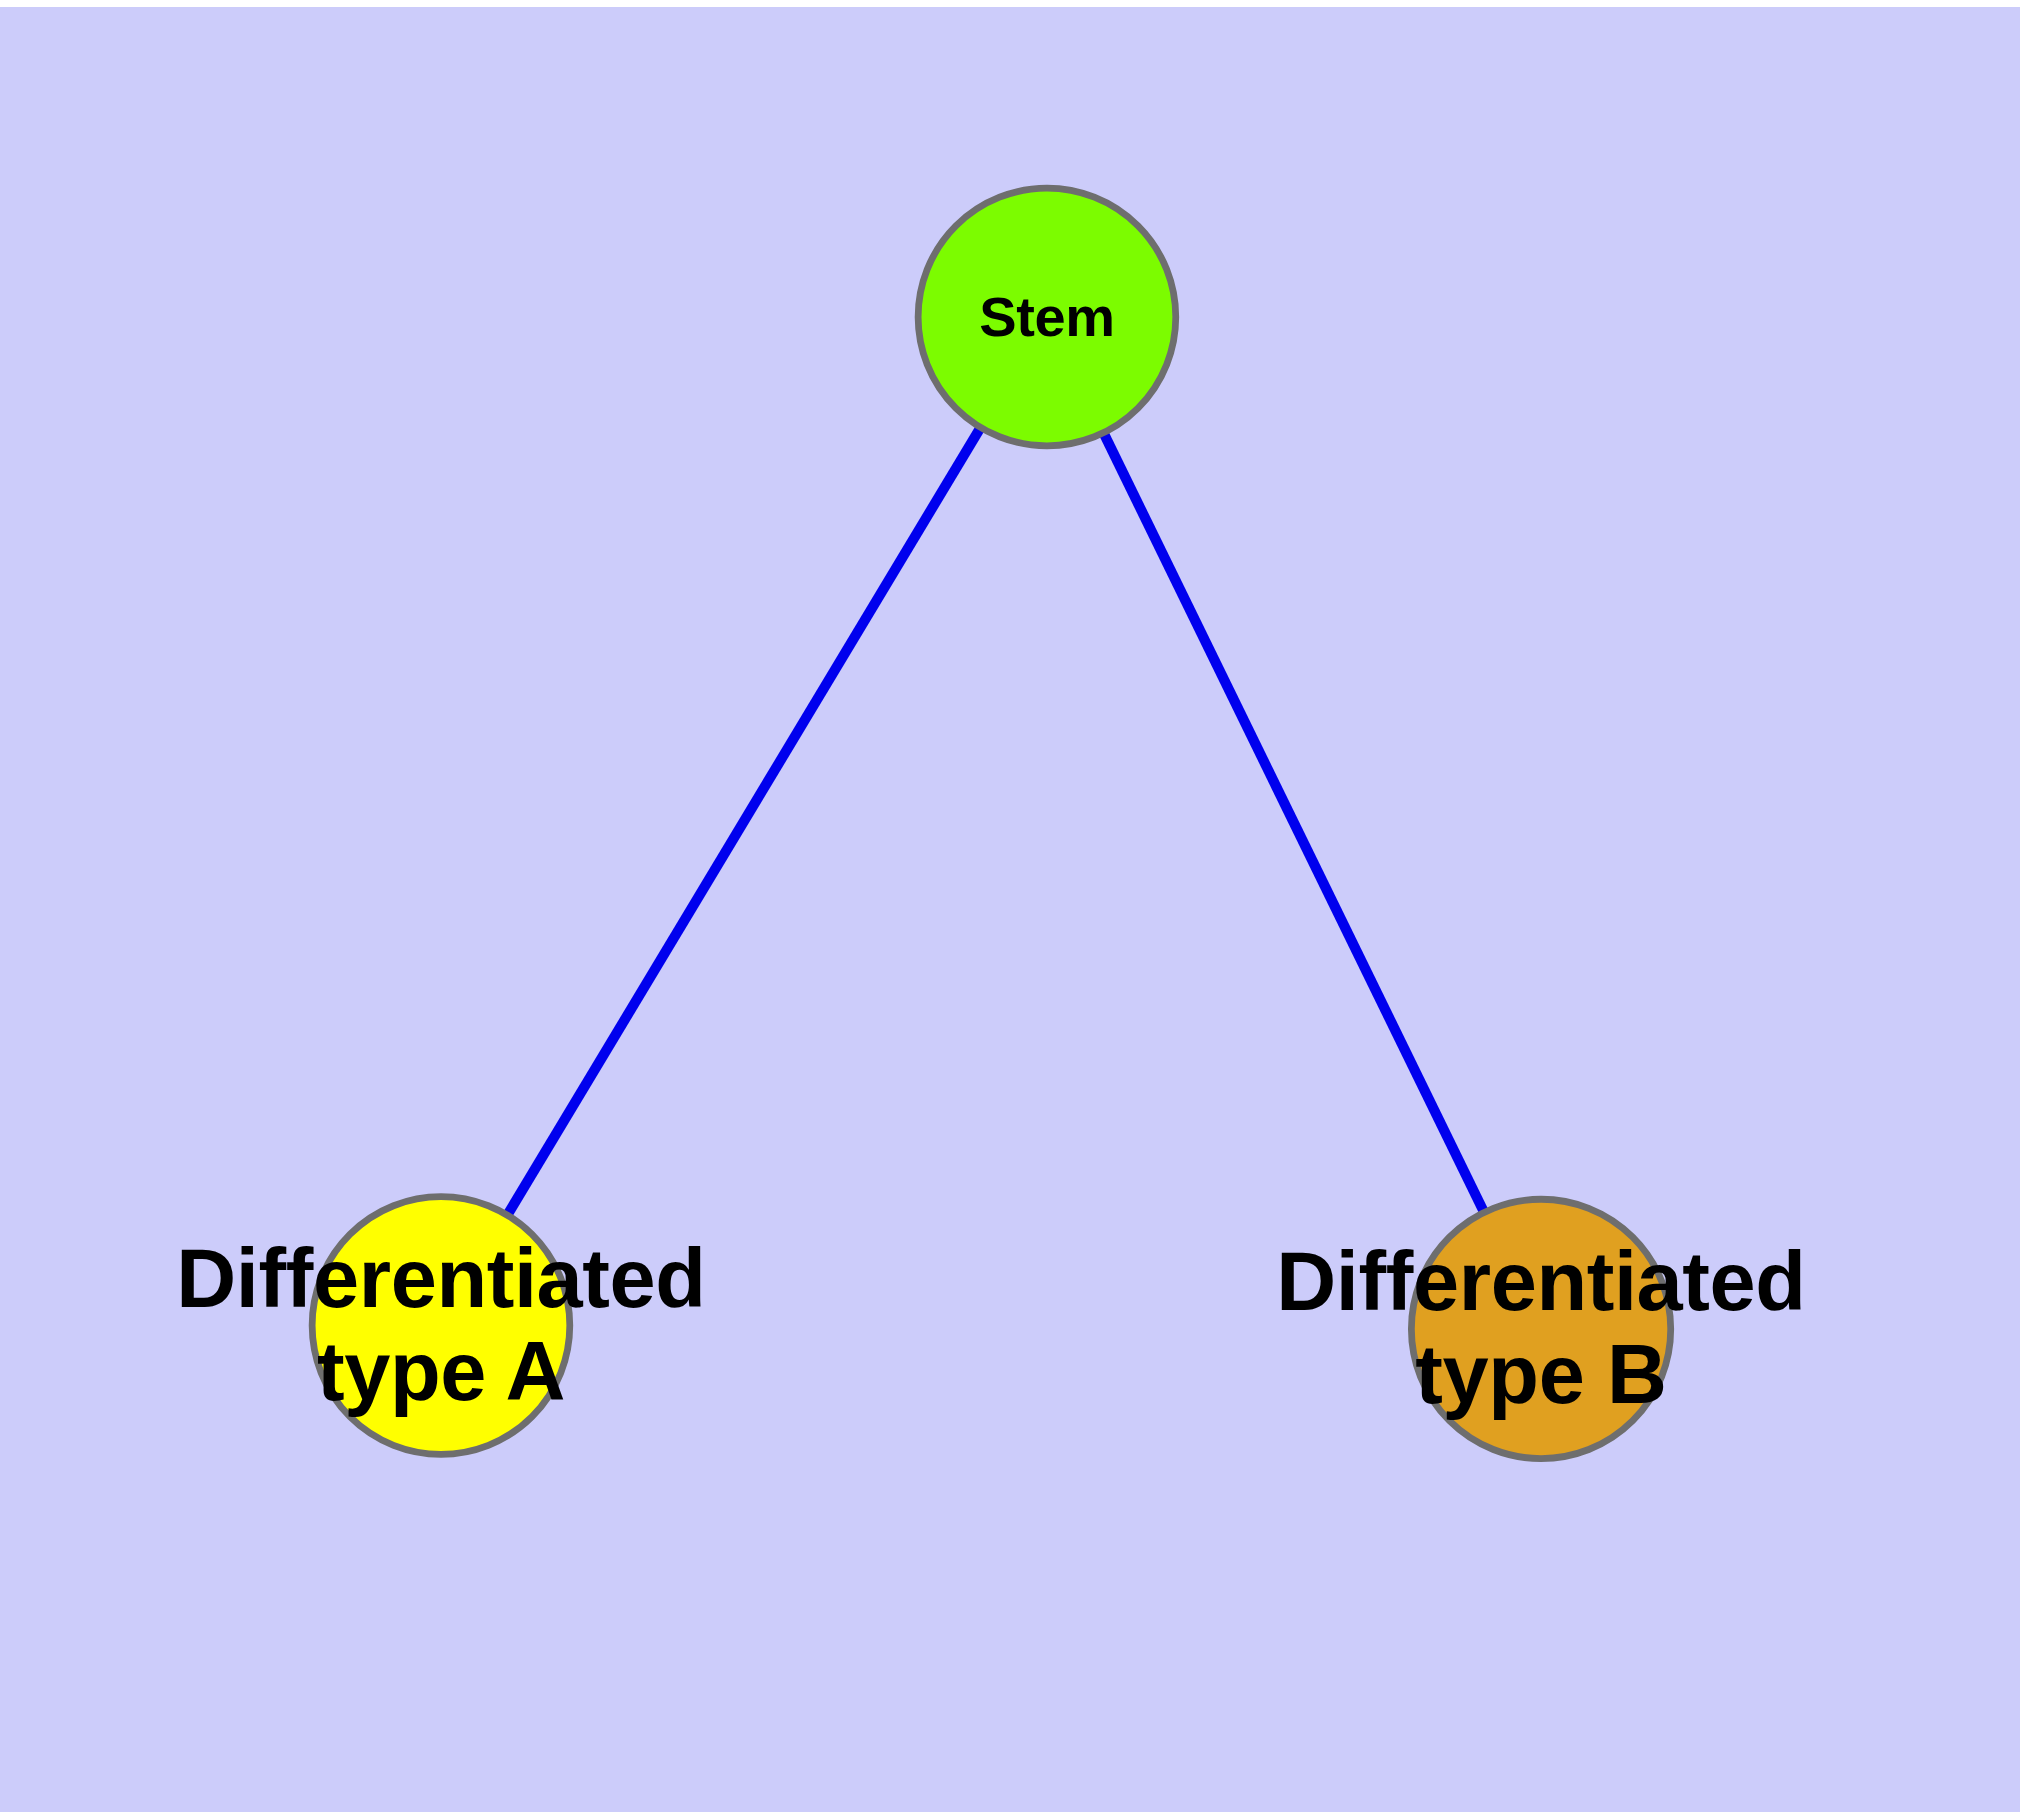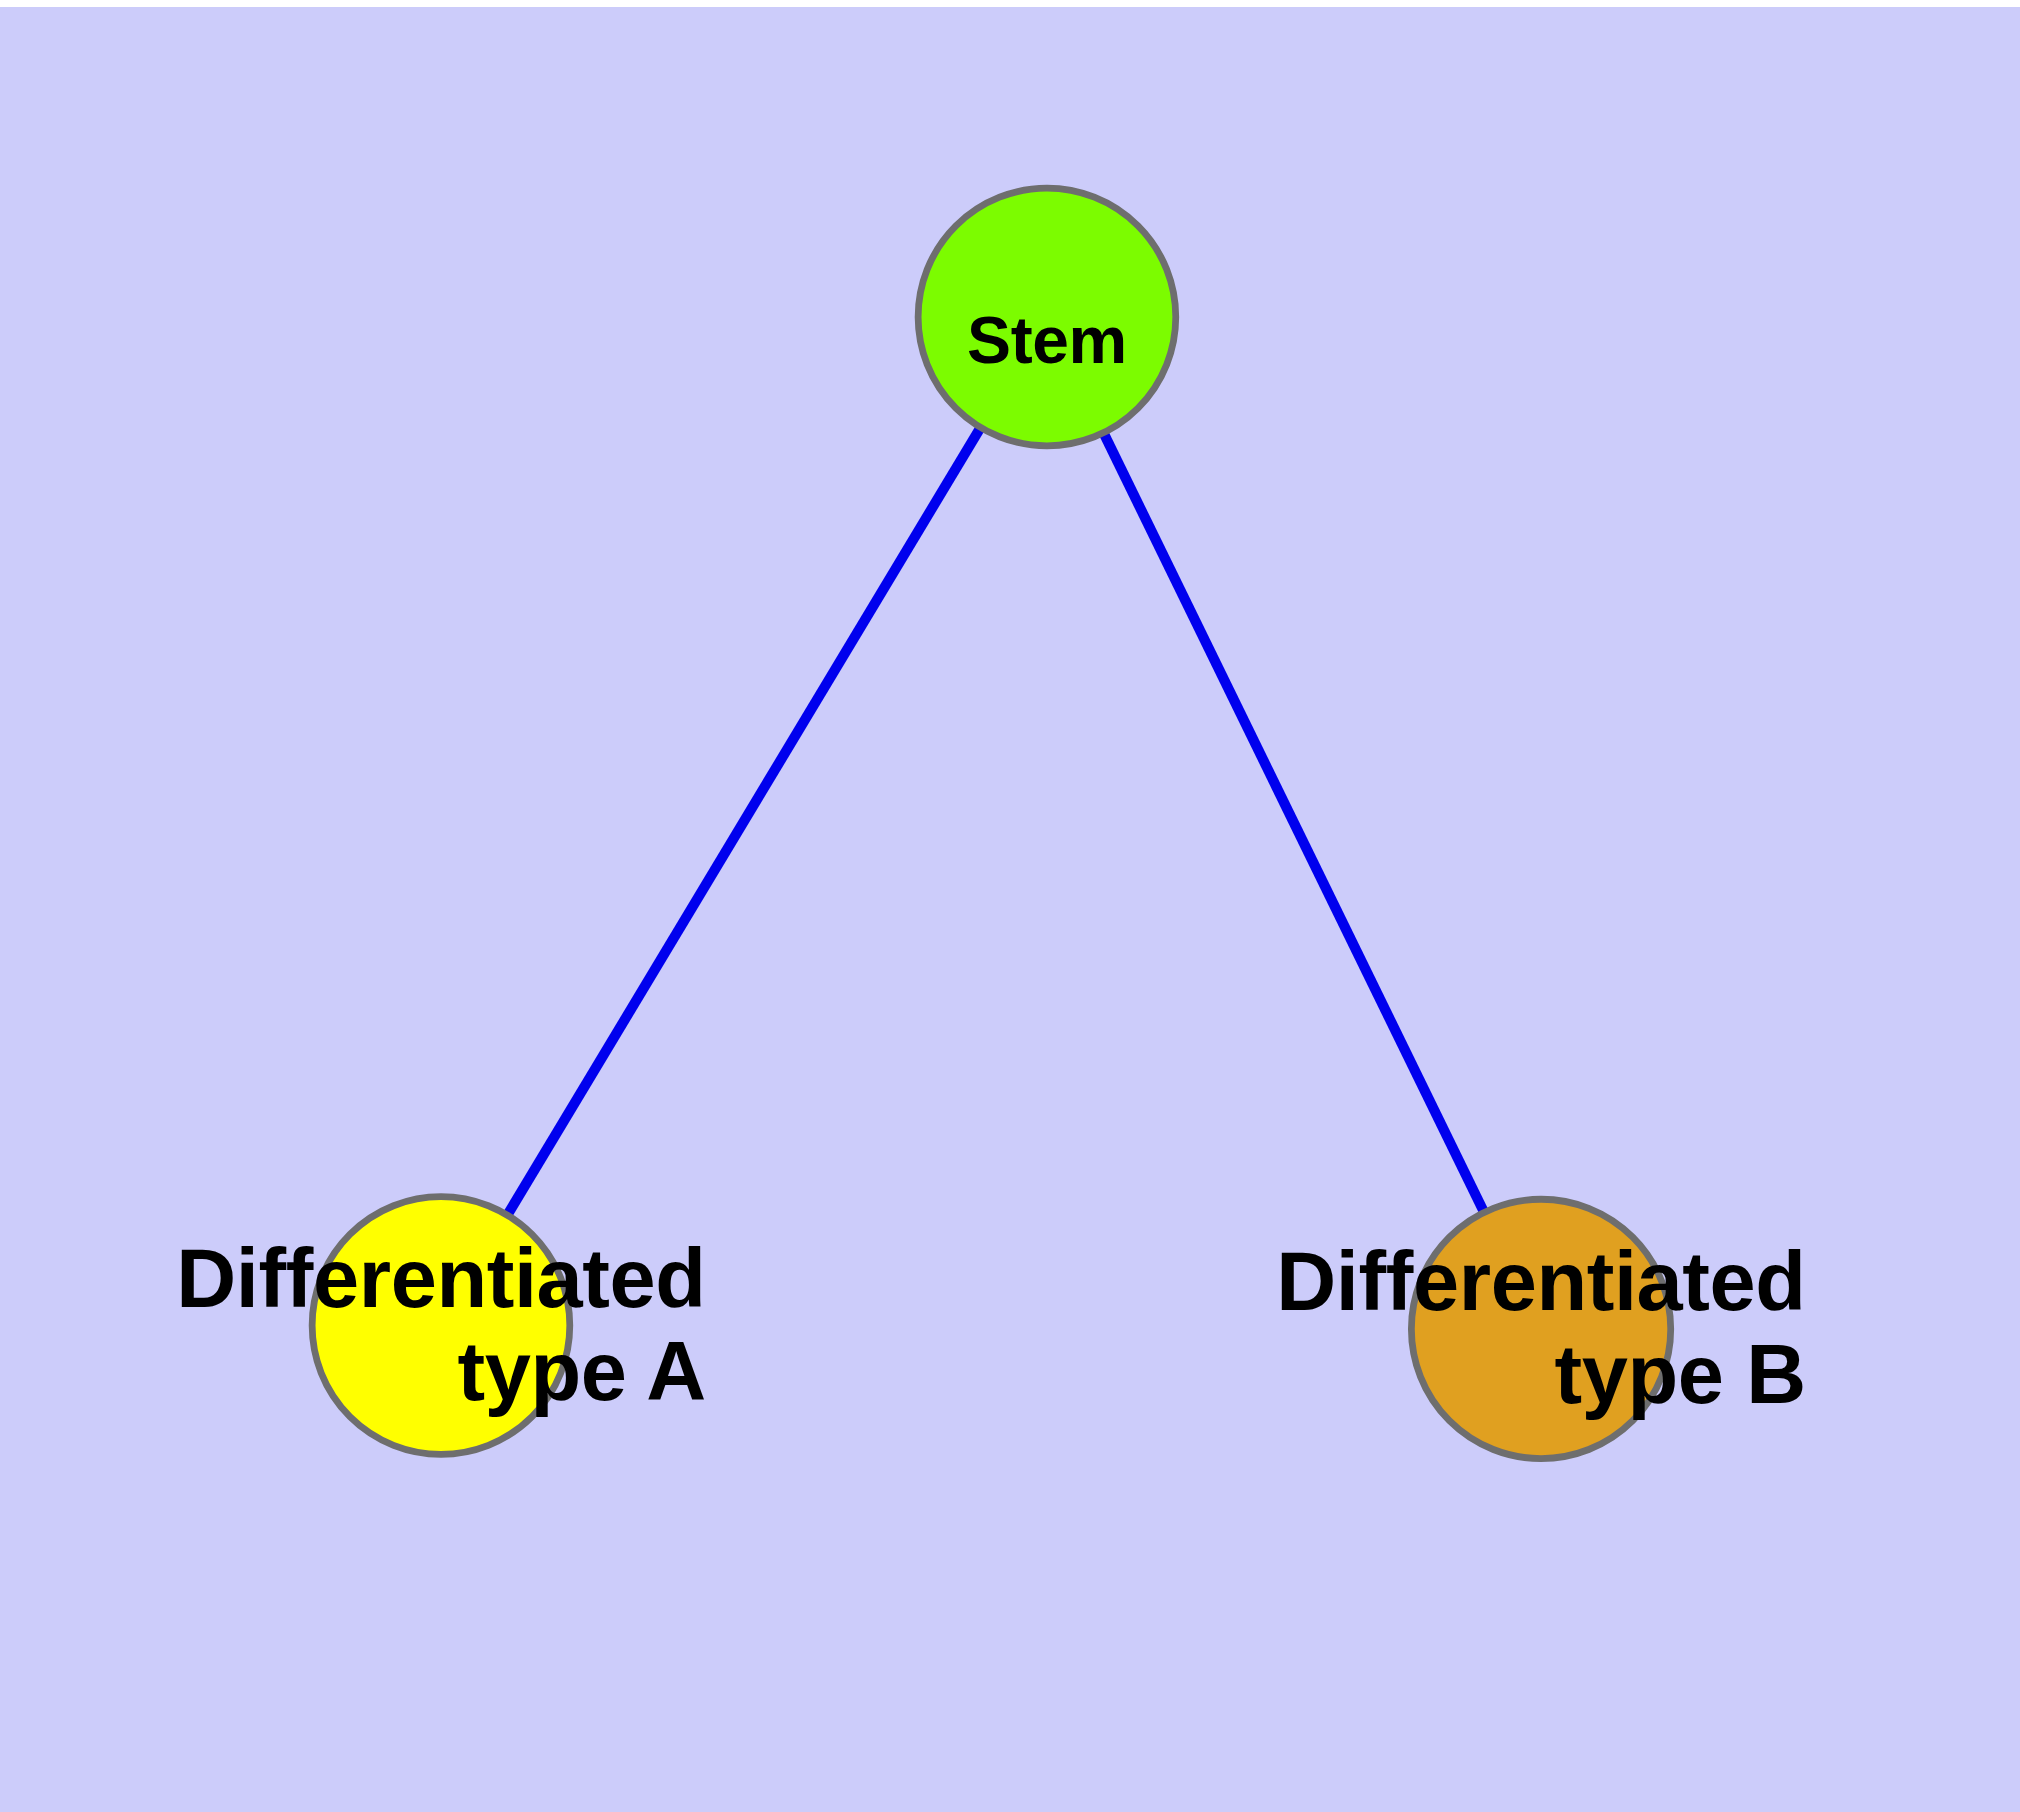--- a/index.html
+++ b/index.html
@@ -40,21 +40,20 @@
     white-space: pre;
     transform: translate(-50%, -50%);
     pointer-events: none;
     letter-spacing: -0.4px;
   }
   .node-label.stem {
     font-size: 78px;
   }
   .node-label.leaf {
     font-size: 83px;
-    text-align: right;
   }
 </style>
 </head>
 <body>
 
 <div id="canvas">
 
   <div id="plot-background"></div>
 
   <svg id="graph-svg" viewBox="0 0 2384 2138">
@@ -62,21 +61,21 @@
         <line x1="1155.6861036852576" y1="506.0049463140466" x2="599.3138963147422" y2="1431.9950536859535" stroke="#0000ee" stroke-width="12" stroke-linecap="butt"></line>
         <line x1="1302.5697543110352" y1="512.3847112304908" x2="1749.9914810505813" y2="1428.716686748532" stroke="#0000ee" stroke-width="12" stroke-linecap="butt"></line>
       </g>
     <g id="node-layer">
         <circle cx="1235" cy="374" r="152" fill="#7cfc00" stroke="#6e6e6e" stroke-width="8"></circle>
         <circle cx="520" cy="1564" r="152" fill="#ffff00" stroke="#6e6e6e" stroke-width="8"></circle>
         <circle cx="1818" cy="1568" r="153" fill="#e0a020" stroke="#6e6e6e" stroke-width="8"></circle>
       </g>
   </svg>
 
-  <div class="node-label stem" id="label-stem" style="left: 1047px; top: 317px; font-size: 66px; margin-top: 24px;">Stem</div>
+  <div class="node-label stem" id="label-stem" style="left: 1047px; top: 317px; font-size: 56px;">Stem</div>
 
   <div class="node-label leaf" id="label-diff-a" style="left: 441px; top: 1326px; font-size: 83px;">Differentiated
 type A</div>
 
   <div class="node-label leaf" id="label-diff-b" style="left: 1541px; top: 1329px; font-size: 83px;">Differentiated
 type B</div>
 
 </div>
 
 

